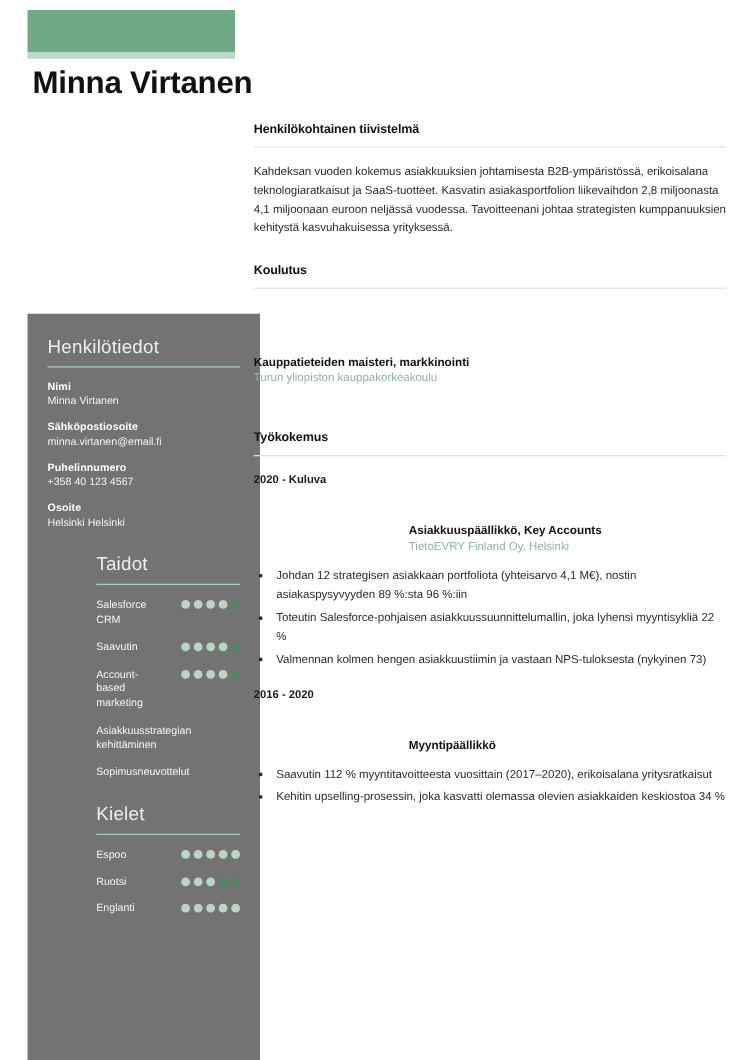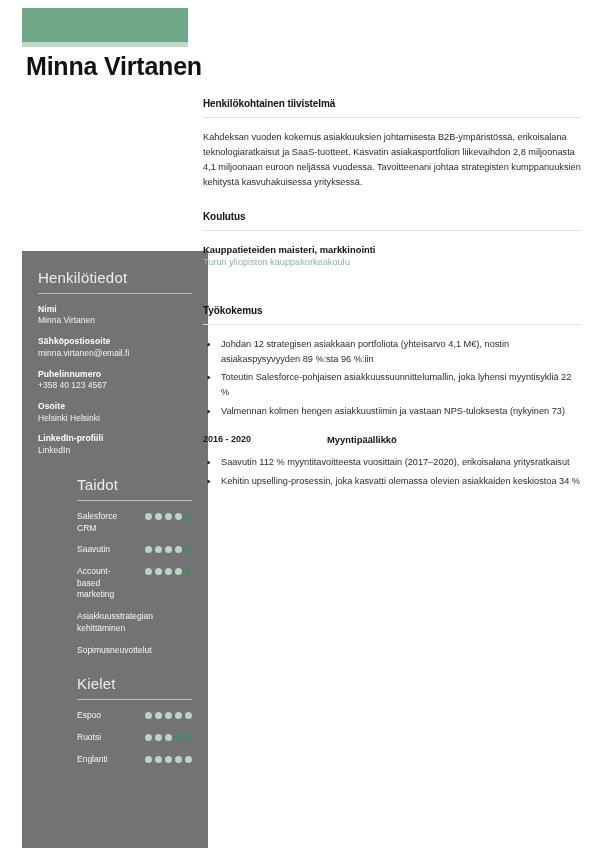--- a/index.html
+++ b/index.html
@@ -153,20 +153,21 @@
   }
   .entry-date {
     flex: 0 0 124px;
     font-size: 9px;
     font-weight: bold;
     color: #1b1b1b;
     padding-top: 1px;
   }
   .entry-body {
     flex: 1 1 auto;
+    margin-top: 40px;
   }
   .entry-role {
     font-size: 9.4px;
     font-weight: bold;
     color: #111111;
     line-height: 1.45;
   }
   .entry-org {
     font-size: 9.2px;
     color: #8bb79d;
@@ -213,24 +214,20 @@
           <div class="contact-label">Sähköpostiosoite</div>
           <div class="contact-value">minna.virtanen@email.fi</div>
         </div>
         <div class="contact-item">
           <div class="contact-label">Puhelinnumero</div>
           <div class="contact-value">+358 40 123 4567</div>
         </div>
         <div class="contact-item">
           <div class="contact-label">Osoite</div>
           <div class="contact-value">Helsinki Helsinki</div>
-        </div>
-        <div class="contact-item">
-          <div class="contact-label">LinkedIn-profiili</div>
-          <div class="contact-value">LinkedIn</div>
         </div>
       </div>
   </div>
 
   <div class="side-section">
     <div class="side-title">Taidot</div>
     <div class="side-rule"></div>
     <div id="skills-list">
         <div class="rating-row">
           <div class="rating-label">Salesforce CRM</div>
@@ -335,20 +332,27 @@
       </div>
   </div>
 
   <div class="section-gap"></div>
 
   <div>
     <h2 class="section-title">Työkokemus</h2>
     <div class="section-rule"></div>
     <div id="experience-list">
         <div class="entry-block">
+          <div class="entry">
+            <div class="entry-date">2020 - Kuluva</div>
+            <div class="entry-body">
+              <div class="entry-role">Asiakkuuspäällikkö, Key Accounts</div>
+              <div class="entry-org">TietoEVRY Finland Oy, Helsinki</div>
+            </div>
+          </div>
           <ul class="bullets">
             <li>Johdan 12 strategisen asiakkaan portfoliota (yhteisarvo 4,1 M€), nostin asiakaspysyvyyden 89 %:sta 96 %:iin</li>
             <li>Toteutin Salesforce-pohjaisen asiakkuussuunnittelumallin, joka lyhensi myyntisykliä 22 %</li>
             <li>Valmennan kolmen hengen asiakkuustiimin ja vastaan NPS-tuloksesta (nykyinen 73)</li>
           </ul>
         </div>
         <div class="entry-block">
           <div class="entry">
             <div class="entry-date">2016 - 2020</div>
             <div class="entry-body">

